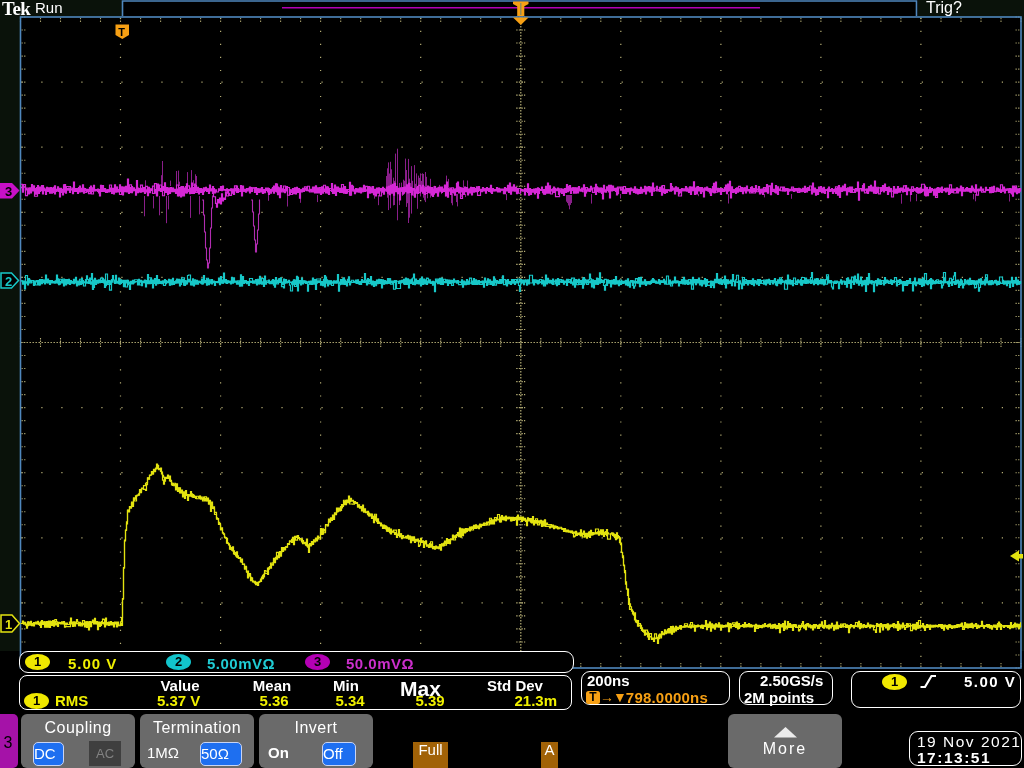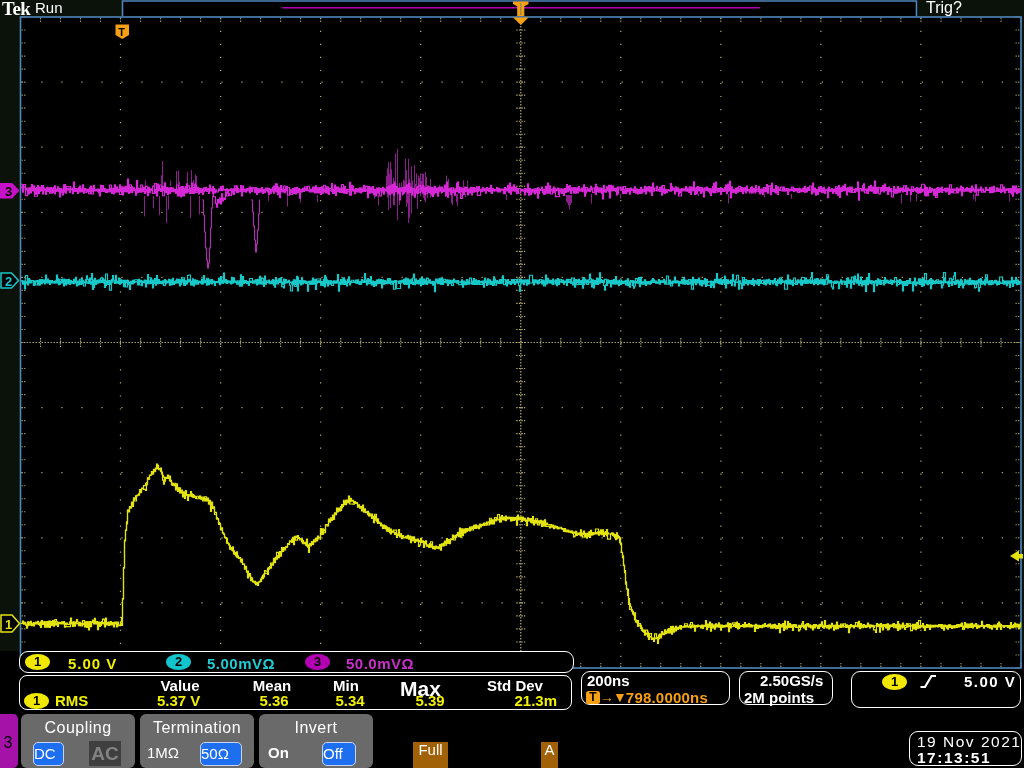--- a/index.html
+++ b/index.html
@@ -94,35 +94,41 @@
     </svg>
 <div class="a" style="left:964px;top:673px;font-size:15px;letter-spacing:1.5px">5.00 V</div>
 
 <div class="a" style="left:0;top:714px;width:17.5px;height:54px;background:#a512a8;border-radius:0 5px 5px 0"></div>
 <div class="a" style="left:0;top:734px;width:16px;text-align:center;color:#000;font-size:16px;font-weight:normal">3</div>
 
 <div class="btn" style="left:21px;width:114px">
       <div class="bt">Coupling</div>
     </div>
 <div class="chip" style="left:33px;top:742px;width:31px;height:24px;line-height:22px">DC</div>
-<div class="a" style="left:89px;top:741px;width:32px;height:25px;background:#3f3f3f;color:#828282;font-size:19px;font-weight:bold;text-align:center;line-height:25px">AC</div>
+<div class="a" style="left:89px;top:741px;width:32px;height:25px;background:#3f3f3f;color:#828282;font-size:13px;font-weight:normal;text-align:center;line-height:25px">AC</div>
 
 <div class="btn" style="left:140px;width:114px">
       <div class="bt">Termination</div>
     </div>
 <div class="a" style="left:147px;top:744px;font-size:15px;font-weight:normal;color:#fff">1MΩ</div>
 <div class="chip" style="left:200px;top:742px;width:42px;height:24px;line-height:22px">50Ω</div>
 
 <div class="btn" style="left:259px;width:114px">
       <div class="bt">Invert</div>
     </div>
 <div class="a" style="left:268px;top:744px;font-size:15px;font-weight:bold;color:#fff">On</div>
 <div class="chip" style="left:322px;top:742px;width:34px;height:24px;line-height:22px">Off</div>
 
 <div class="flat" style="left:413px;top:742px;width:35px">Full</div>
 
 <div class="flat" style="left:541px;top:742px;width:17px">A</div>
 
+<div class="btn" style="left:728px;width:114px">
+  <svg class="a" style="left:46px;top:13px" width="23" height="11">
+        <polygon points="11.5,0 23,10.5 0,10.5" fill="#ececec"></polygon>
+      </svg>
+  <div class="bt" style="top:26px;letter-spacing:2px">More</div>
+</div>
 
 <div class="box" style="left:909px;top:731px;width:113px;height:35px;border-radius:9px"></div>
 <div class="a" style="left:917px;top:733px;font-size:15.5px;font-weight:normal;letter-spacing:1.5px">19 Nov 2021</div>
 <div class="a" style="left:917px;top:748.5px;font-size:15.5px;font-weight:bold;letter-spacing:1.5px">17:13:51</div>
 </div>
 
 </body></html>

